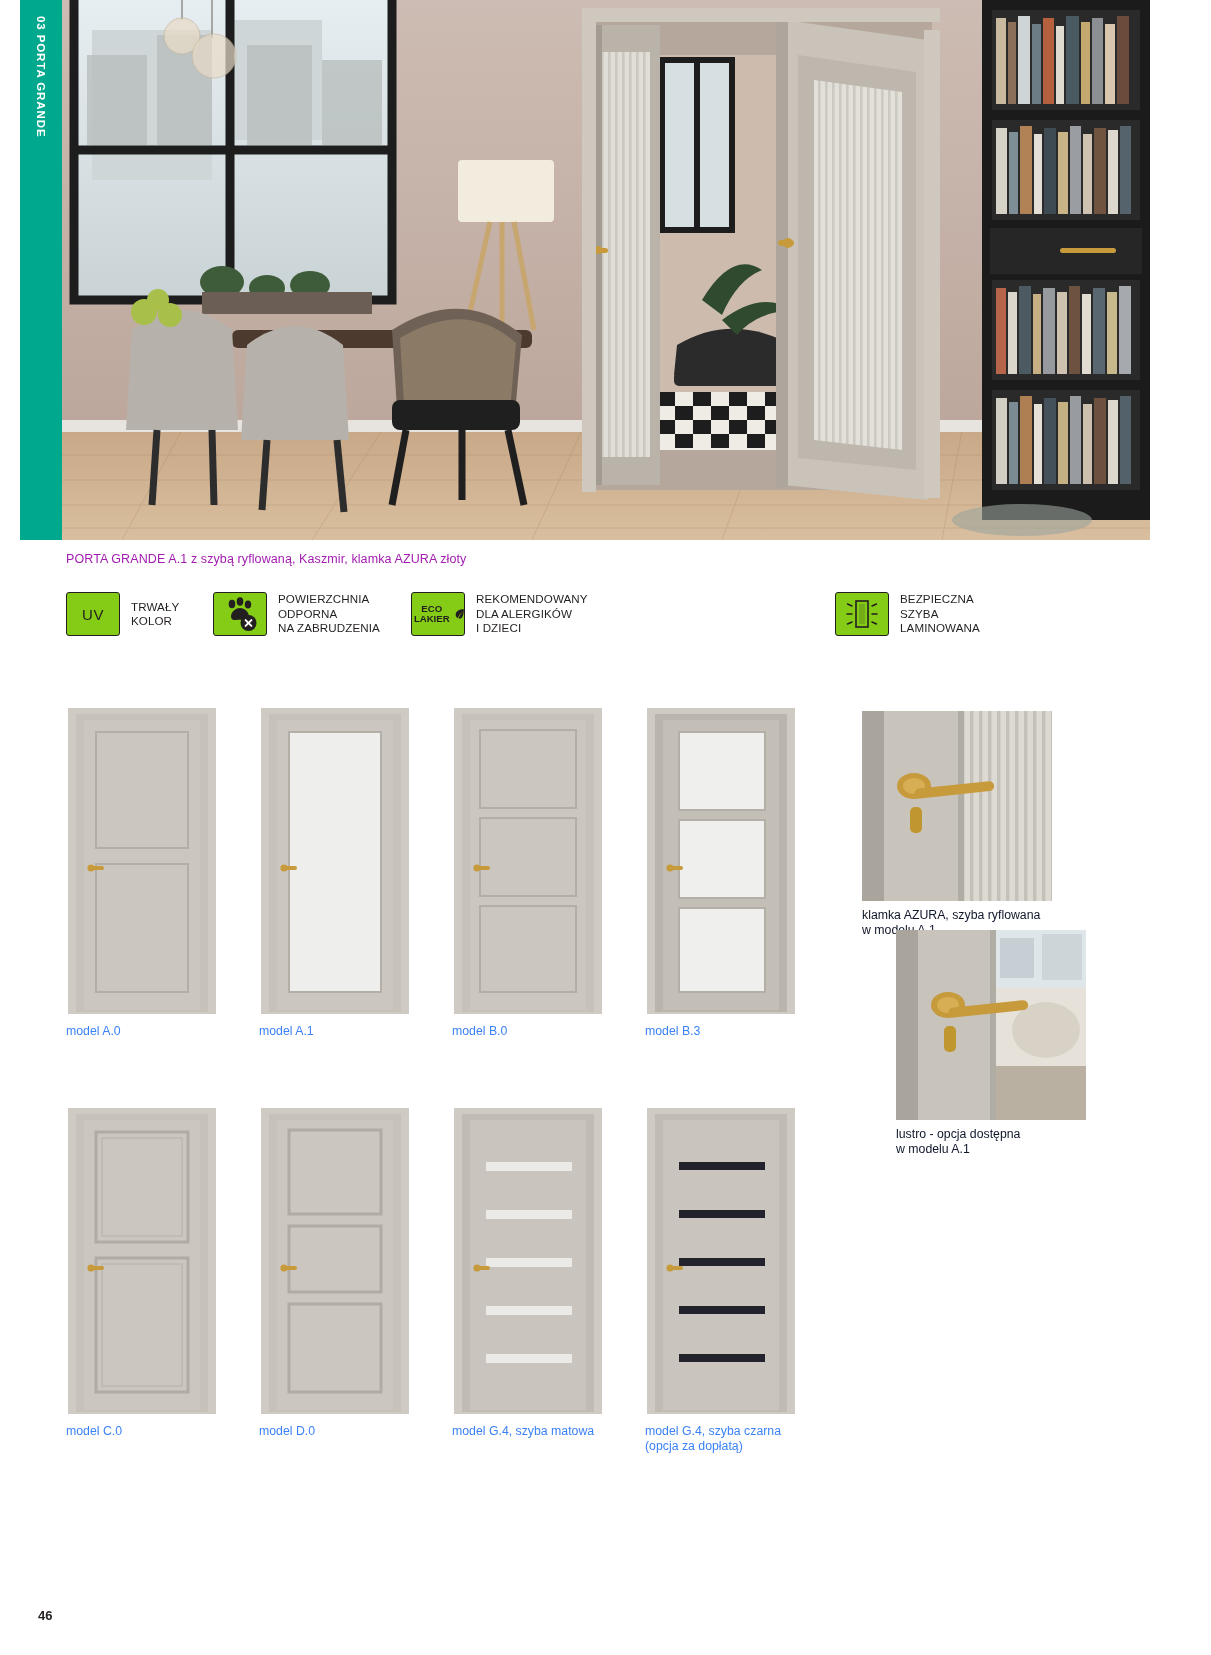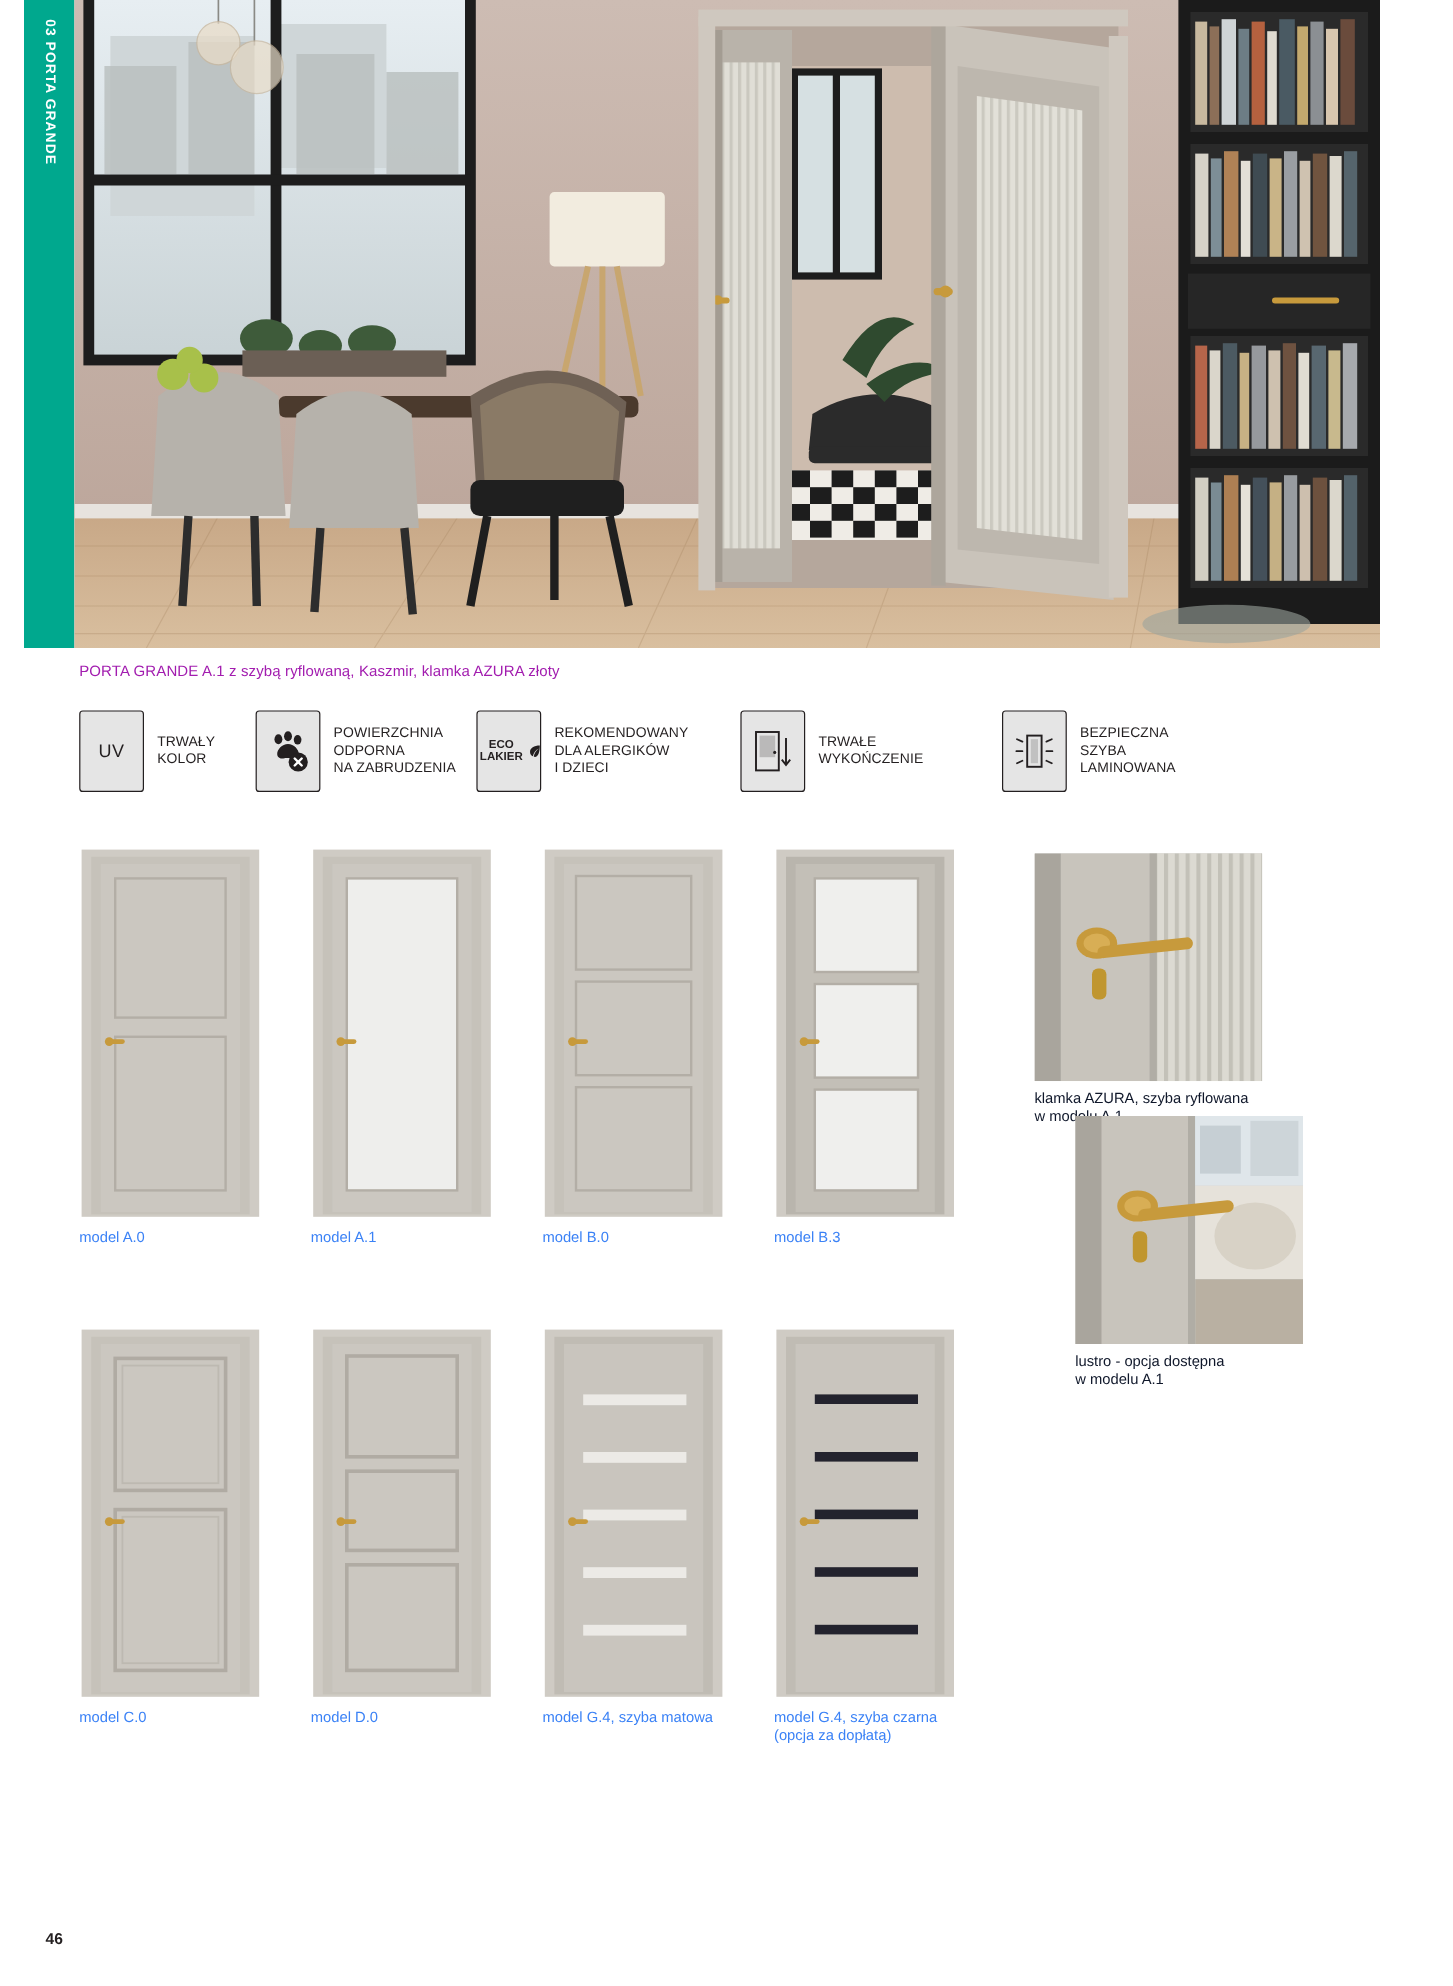--- a/index.html
+++ b/index.html
@@ -67,28 +67,28 @@
   }
   .feature {
     position: absolute;
     top: 0;
     display: flex;
     align-items: center;
     gap: 11px;
   }
   .feat-box {
     width: 54px;
-    height: 68px;
+    height: 44px;
     border: 1.4px solid #231f20;
     border-radius: 3px;
     display: flex;
     align-items: center;
     justify-content: center;
     flex: none;
-    background: #e5e5e5;
+    background: #84cc16;
   }
   .feat-text {
     font-size: 11.6px;
     line-height: 14.4px;
     color: #231f20;
     white-space: pre-line;
     letter-spacing: 0.1px;
   }
   .uv-text { font-size: 15px; letter-spacing: 0.5px; color:#231f20; }
   .eco-text { font-size: 9.6px; line-height: 10.5px; text-align:center; font-weight: bold; color:#231f20; }
@@ -407,50 +407,35 @@
           <line x1="24.6" y1="25.1" x2="30.4" y2="30.9"></line>
           <line x1="30.4" y1="25.1" x2="24.6" y2="30.9"></line>
         </g>
       </svg>
     </div>
     <div class="feat-text">POWIERZCHNIA
 ODPORNA
 NA ZABRUDZENIA</div>
   </div>
 
-  <div class="feature" style="left:331px;">
+  <div class="feature" style="left:345px;">
     <div class="feat-box">
       <div style="display:flex;align-items:center;gap:3px;">
         <span class="eco-text">ECO
 LAKIER</span>
         <svg width="14" height="16" viewBox="0 0 14 16">
           <path d="M13 1C6 1 1 4 1 9c0 2.6 1.6 4.6 3.6 5.3C5 10 8 6.4 12 4.6 8.8 6.9 6 10.3 5.6 14.8c.5.1 1 .2 1.5.2C11 15 13 9 13 1z" fill="#231f20"></path>
         </svg>
       </div>
     </div>
     <div class="feat-text">REKOMENDOWANY
 DLA ALERGIKÓW
 I DZIECI</div>
   </div>
 
-  <div class="feature" style="left:551px;">
-    <div class="feat-box">
-      <svg width="34" height="38" viewBox="0 0 34 38">
-        <rect x="3" y="3" width="19" height="32" fill="none" stroke="#231f20" stroke-width="1.6"></rect>
-        <rect x="6" y="6" width="13" height="18" fill="#231f20" opacity="0.22"></rect>
-        <circle cx="18.6" cy="20" r="1.3" fill="#231f20"></circle>
-        <g stroke="#231f20" stroke-width="1.6" fill="none">
-          <line x1="28" y1="8" x2="28" y2="30"></line>
-          <polyline points="24.5,26 28,30.5 31.5,26"></polyline>
-        </g>
-      </svg>
-    </div>
-    <div class="feat-text">TRWAŁE
-WYKOŃCZENIE</div>
-  </div>
 
   <div class="feature" style="left:769px;">
     <div class="feat-box">
       <svg width="38" height="38" viewBox="0 0 38 38">
         <rect x="13" y="6" width="12" height="26" fill="none" stroke="#231f20" stroke-width="1.6"></rect>
         <rect x="16" y="9" width="6" height="20" fill="#231f20" opacity="0.18"></rect>
         <g stroke="#231f20" stroke-width="1.5" stroke-linecap="round">
           <line x1="9" y1="11" x2="4.5" y2="9"></line>
           <line x1="9" y1="19" x2="4" y2="19"></line>
           <line x1="9" y1="27" x2="4.5" y2="29"></line>

